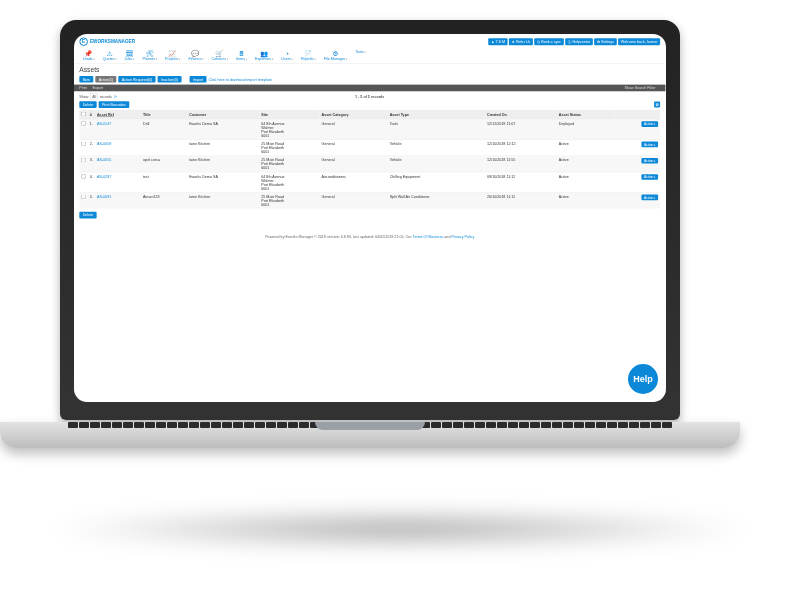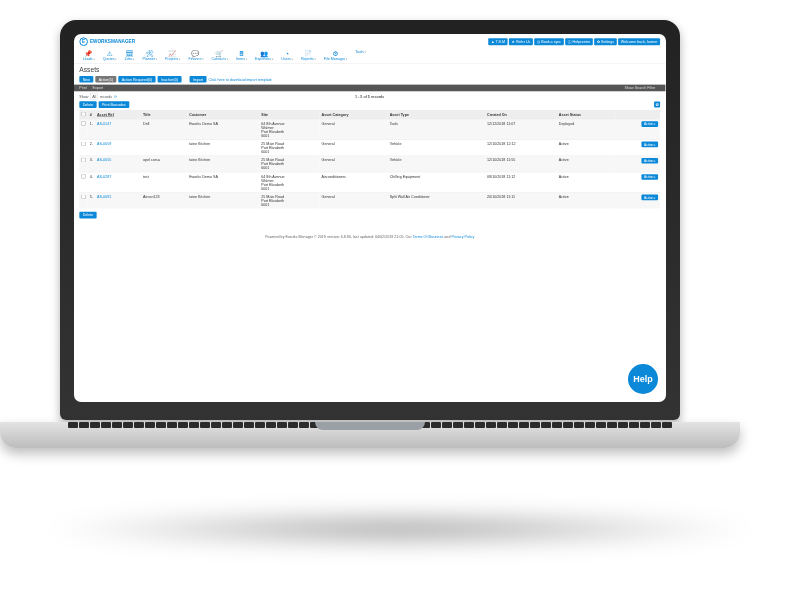--- a/index.html
+++ b/index.html
@@ -33,21 +33,21 @@
     height: 400px;
     background: linear-gradient(#222, #333);
     border-radius: 16px 16px 6px 6px;
     padding: 14px 14px 18px 14px;
     box-shadow: 0 4px 10px rgba(0,0,0,.3);
   }
   .screen {
     width: 100%;
     height: 100%;
     background: #fff;
-    border-radius: 7px;
+    border-radius: 13px;
     overflow: hidden;
     position: relative;
   }
   .screen-inner {
     width: 1776px;
     transform: scale(.333);
     transform-origin: top left;
     font-size: 11px;
     color: #333;
   }

